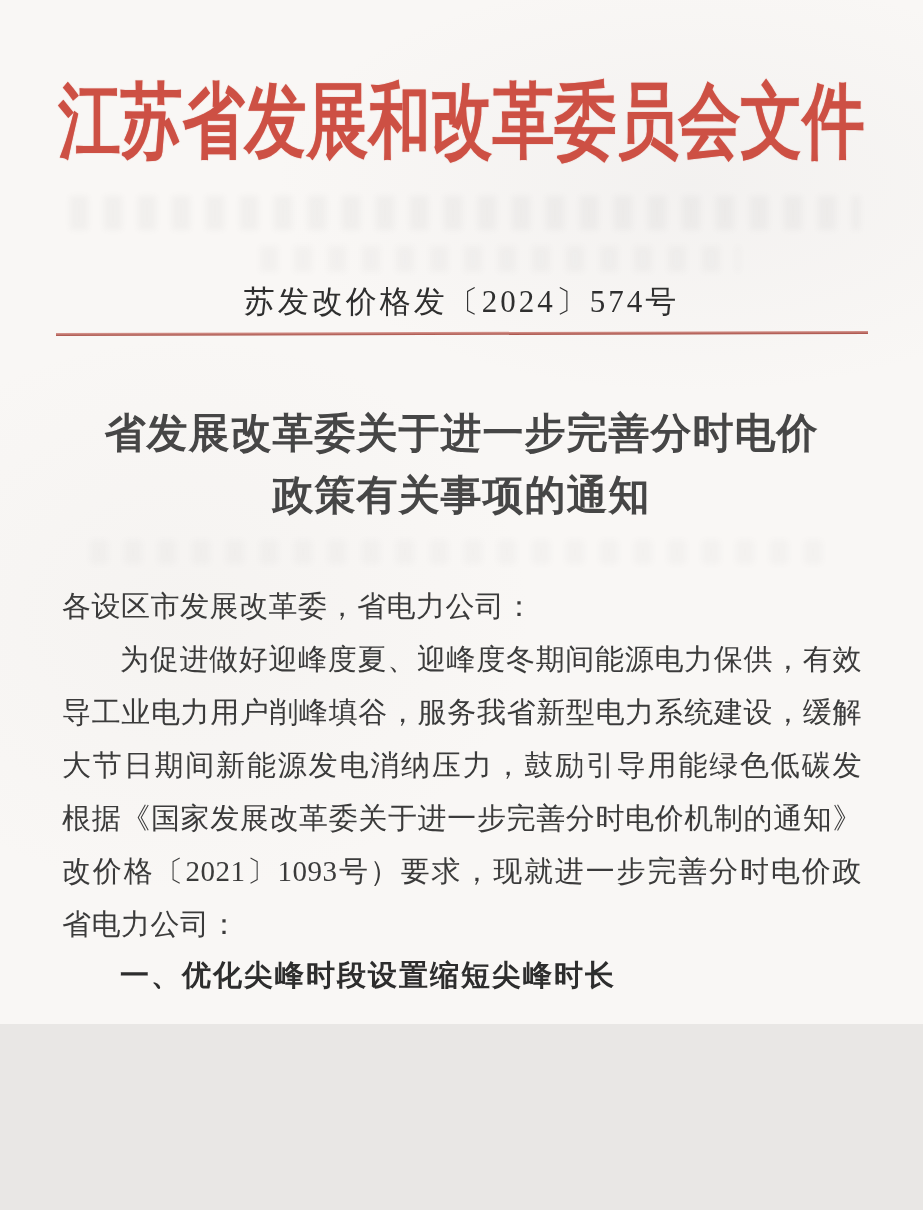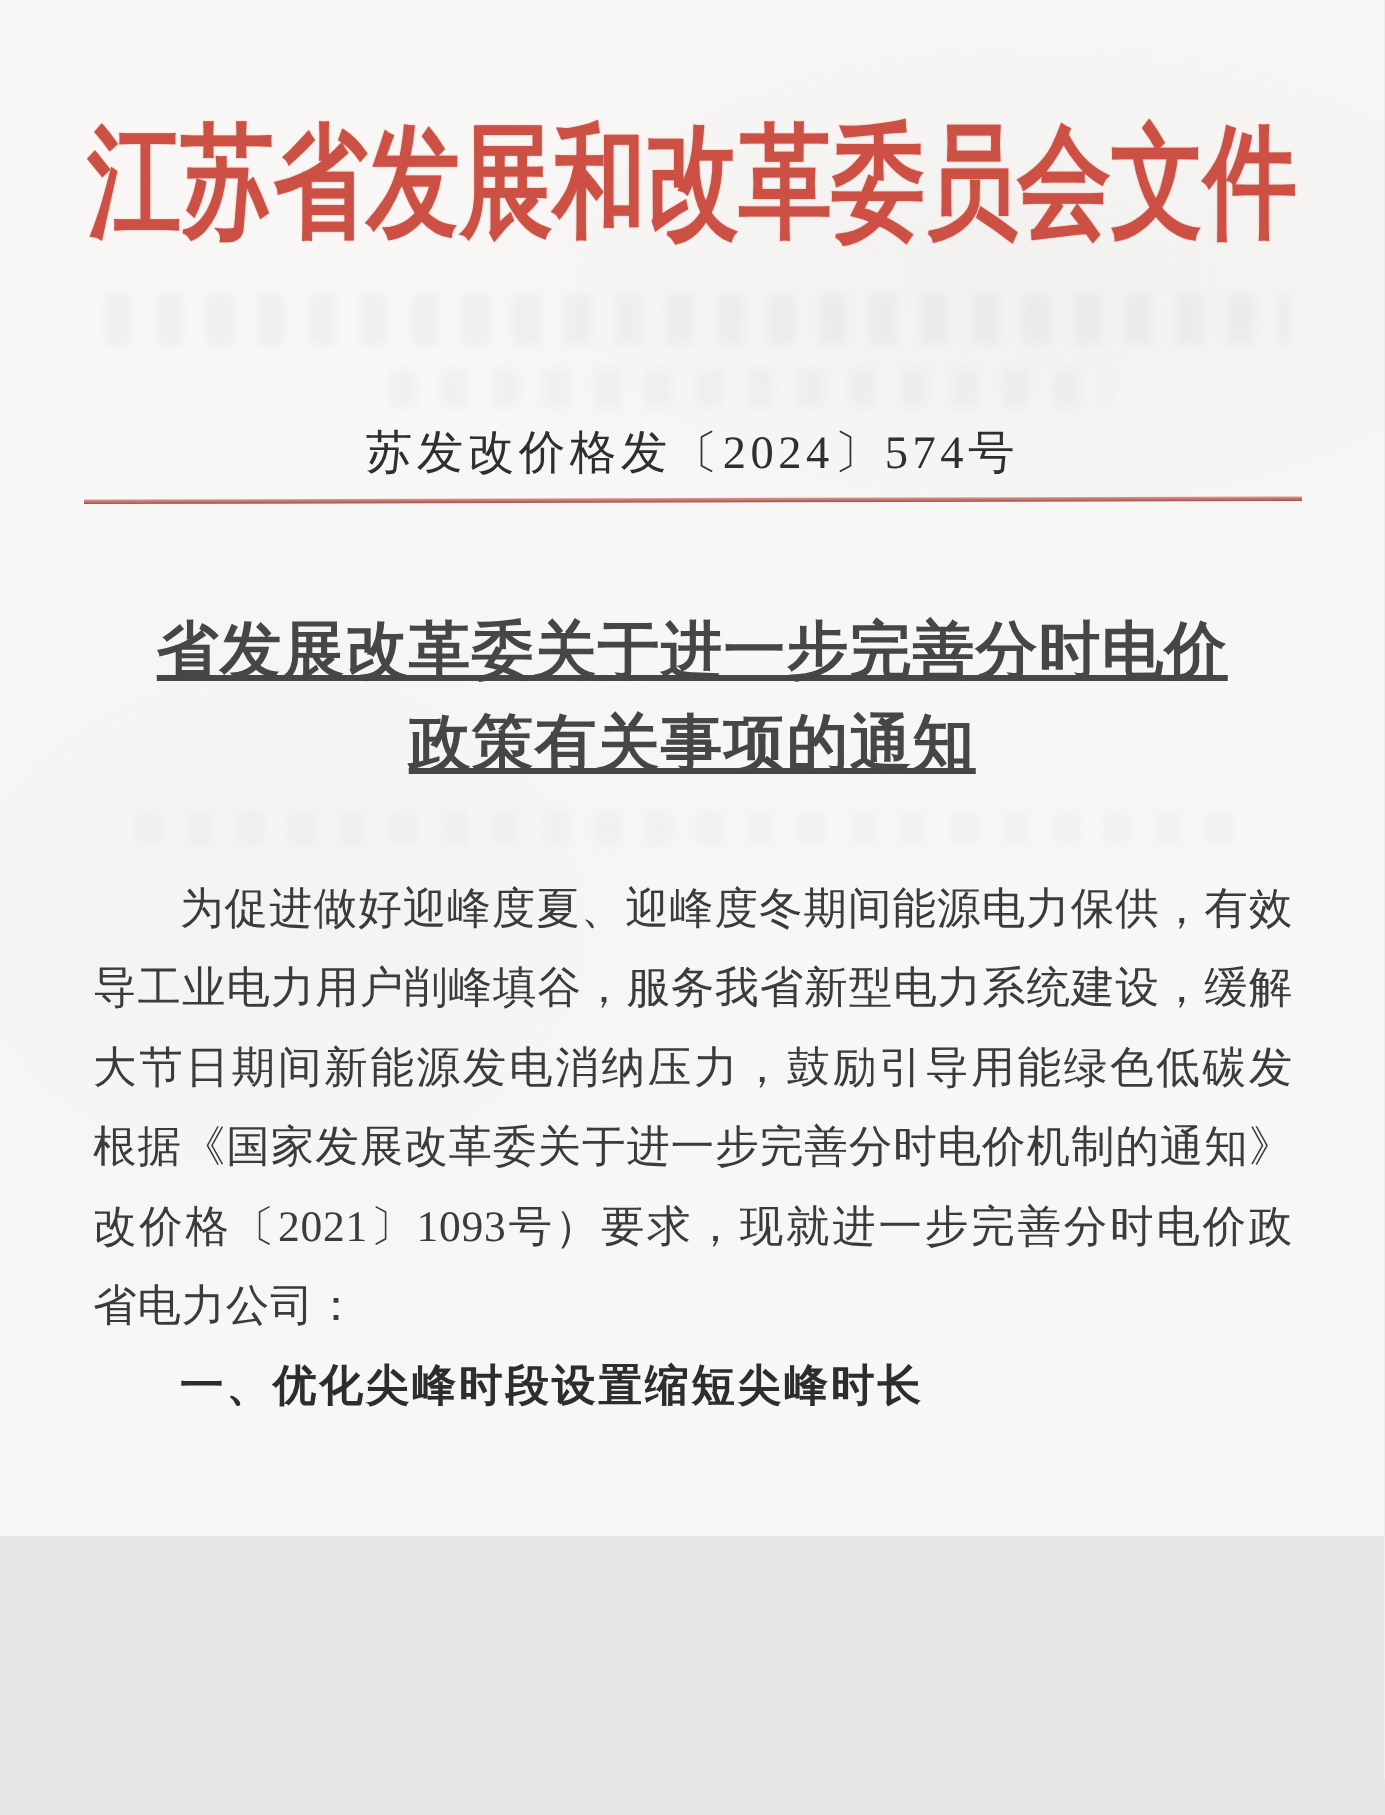--- a/index.html
+++ b/index.html
@@ -74,21 +74,20 @@
     position: absolute;
     top: 402px;
     left: 60px;
     width: 803px;
     text-align: center;
     font-weight: bold;
     font-size: 41px;
     line-height: 62px;
     letter-spacing: 1px;
     color: #464646;
-    text-decoration: underline;
   }
   .body-text {
     position: absolute;
     top: 580px;
     left: 62px;
     width: 800px;
     font-size: 29px;
     color: #3b3b3b;
     letter-spacing: 0.5px;
   }
@@ -100,21 +99,21 @@
   }
   .line.justify {
     white-space: normal;
     text-align: justify;
     text-align-last: justify;
     text-justify: inter-character;
     overflow: hidden;
   }
   .line.indent { text-indent: 2em; }
   .line.heading {
-    font-family: Liberation Serif, serif;
+    font-family: Liberation Mono, monospace;
     font-weight: bold;
     color: #2d2d2d;
     letter-spacing: 2px;
   }
   .page-number {
     position: absolute;
     top: 1078px;
     right: 86px;
     font-size: 27px;
     letter-spacing: 2px;
@@ -136,20 +135,21 @@
   <div class="doc-number">苏发改价格发〔2024〕574号</div>
 
   <div class="red-rule"></div>
 
   <div class="doc-title">
     <div>省发展改革委关于进一步完善分时电价</div>
     <div>政策有关事项的通知</div>
   </div>
 
   <div class="body-text">
+    <span class="line">各设区市发展改革委，省电力公司：</span>
     <span class="line justify indent">为促进做好迎峰度夏、迎峰度冬期间能源电力保供，有效引</span>
     <span class="line justify">导工业电力用户削峰填谷，服务我省新型电力系统建设，缓解重</span>
     <span class="line justify">大节日期间新能源发电消纳压力，鼓励引导用能绿色低碳发展，</span>
     <span class="line justify">根据《国家发展改革委关于进一步完善分时电价机制的通知》(发</span>
     <span class="line justify">改价格〔2021〕1093号）要求，现就进一步完善分时电价政策，</span>
     <span class="line">省电力公司：</span>
     <span class="line heading indent">一、优化尖峰时段设置缩短尖峰时长</span>
   </div>
 
   <div class="page-number">— 1 —</div>

